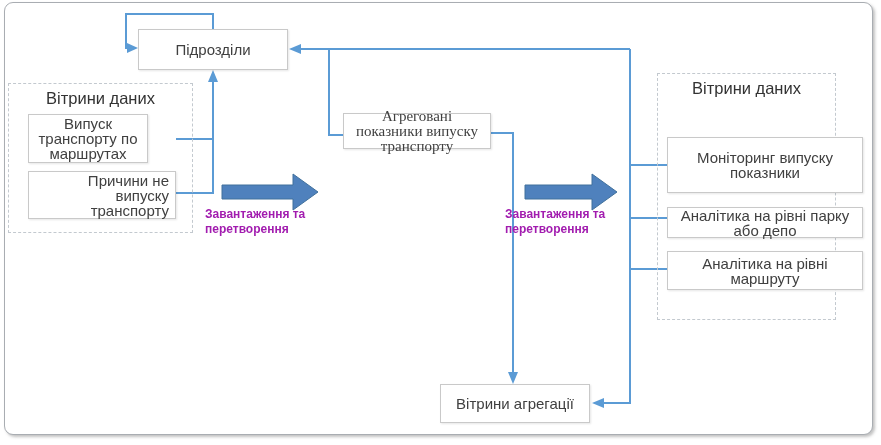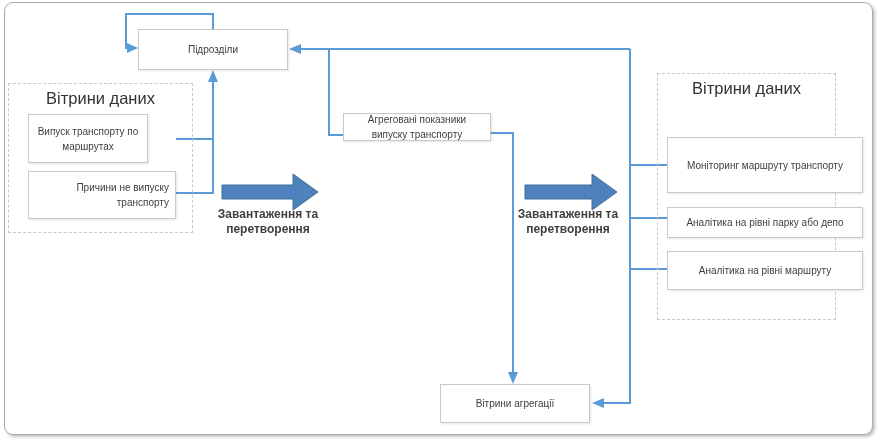--- a/index.html
+++ b/index.html
@@ -11,38 +11,38 @@
     position:absolute;left:4px;top:2px;width:867px;height:431px;
     border:1px solid #a9adb2;border-radius:9px;
     box-shadow:2px 2px 3px rgba(120,120,120,0.45);
     background:#fff;
   }
   svg.wires{position:absolute;left:0;top:0;width:881px;height:445px;}
   .node{
     position:absolute;background:#fff;border:1px solid #c9c9c9;
     box-shadow:1px 1px 2px rgba(0,0,0,0.10);
     display:flex;align-items:center;justify-content:center;text-align:center;
-    font-size:10px;line-height:15px;padding:2px 6px;box-sizing:border-box;
+    font-size:15px;line-height:15px;padding:2px 6px;box-sizing:border-box;
   }
   .group{
     position:absolute;border:1px dashed #c3c9cf;background:transparent;
     box-sizing:border-box;
   }
   .group-title{
     text-align:center;font-size:16.5px;color:#333;padding-top:5px;
   }
   .etl-label{
-    position:absolute;text-align:center;font-size:12px;font-weight:700;
-    line-height:15px;color:#404040;
+    position:absolute;text-align:left;font-size:12px;font-weight:700;
+    line-height:15px;color:#a21caf;
   }
   #node-pidrozdily{left:138px;top:29px;width:150px;height:41px;}
   #group-sources{left:8px;top:83px;width:185px;height:150px;}
   #src-box-1{left:28px;top:114px;width:120px;height:49px;}
   #src-box-2{left:28px;top:171px;width:148px;height:48px;text-align:right;}
-  #node-aggregated{left:343px;top:113px;width:148px;height:28px;}
+  #node-aggregated{left:343px;top:113px;width:148px;height:36px;font-family:Liberation Serif, serif;}
   #group-marts{left:657px;top:73px;width:179px;height:247px;}
   #mart-box-1{left:667px;top:137px;width:196px;height:56px;}
   #mart-box-2{left:667px;top:207px;width:196px;height:31px;}
   #mart-box-3{left:667px;top:251px;width:196px;height:39px;}
   #node-periods{left:440px;top:384px;width:150px;height:39px;}
   #etl-label-1{left:205px;top:207px;width:126px;}
   #etl-label-2{left:505px;top:207px;width:126px;}
 </style>
 </head>
 <body>
@@ -91,21 +91,21 @@
     <div class="group-title">Вітрини даних</div>
   </div>
 
   <div class="node" id="node-pidrozdily">Підрозділи</div>
 
   <div class="node" id="src-box-1">Випуск транспорту по маршрутах</div>
   <div class="node" id="src-box-2">Причини не випуску транспорту</div>
 
   <div class="node" id="node-aggregated">Агреговані показники випуску транспорту</div>
 
-  <div class="node" id="mart-box-1">Моніторинг маршруту транспорту</div>
+  <div class="node" id="mart-box-1">Моніторинг випуску показники</div>
   <div class="node" id="mart-box-2">Аналітика на рівні парку або депо</div>
   <div class="node" id="mart-box-3">Аналітика на рівні маршруту</div>
 
   <div class="node" id="node-periods">Вітрини агрегації</div>
 
   <div class="etl-label" id="etl-label-1">Завантаження та перетворення</div>
   <div class="etl-label" id="etl-label-2">Завантаження та перетворення</div>
 </div>
 
 </body></html>

